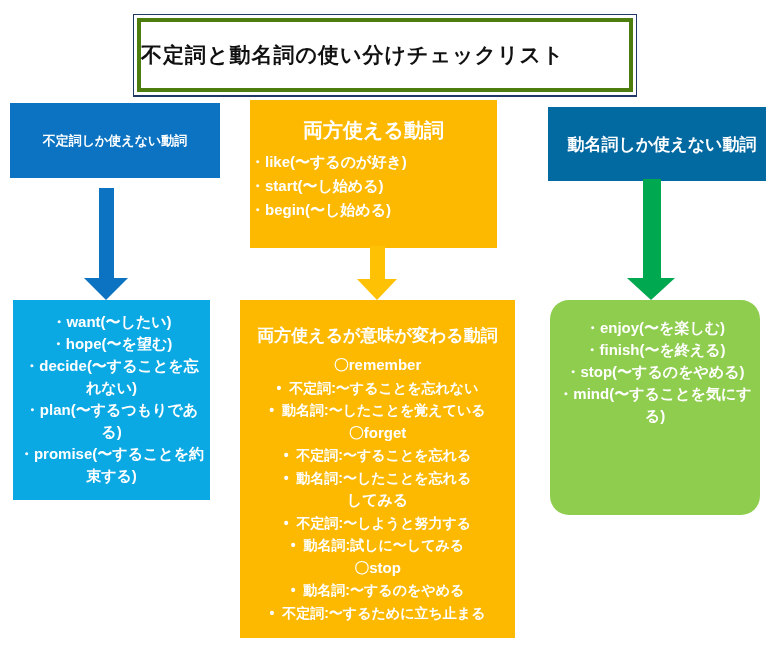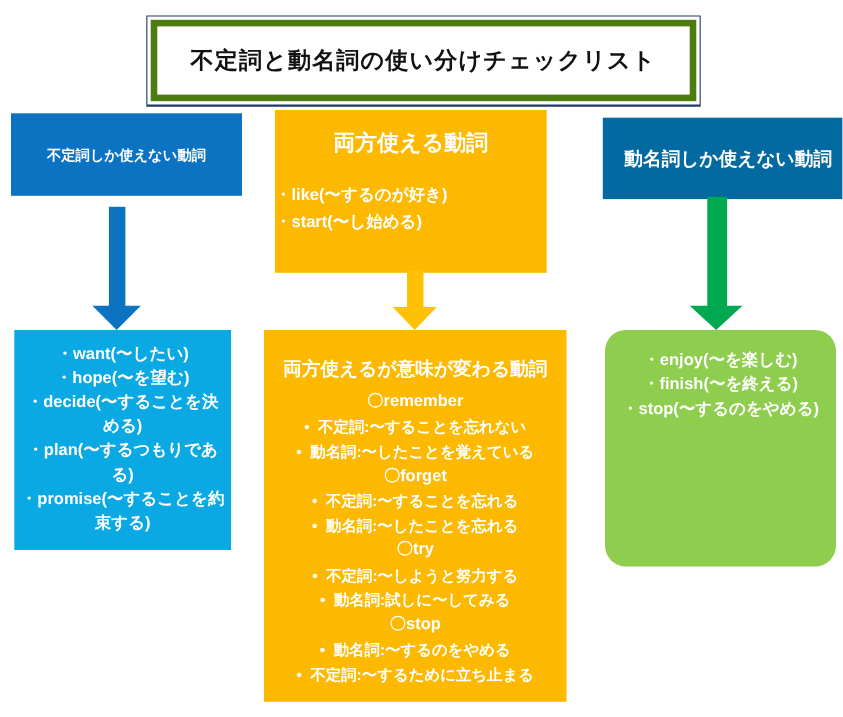--- a/index.html
+++ b/index.html
@@ -7,32 +7,32 @@
     position:relative;width:766px;height:652px;background:#ffffff;overflow:hidden;
     font-family:"Liberation Sans","DejaVu Sans",sans-serif;font-weight:bold;
   }
   
   .title-box{
     position:absolute;left:133px;top:14px;width:504px;height:83px;
     box-sizing:border-box;border:1px solid #1f3864;border-bottom-width:2px;
     background:#ffffff;padding:3px;
   }
   .title-inner{
-    width:100%;height:100%;box-sizing:border-box;border:6px solid #4d7c0f;
-    display:flex;align-items:center;justify-content:center;
+    width:100%;height:100%;box-sizing:border-box;border:4px solid #4d7c0f;
+    display:flex;align-items:center;
   }
   .title-text{font-size:21px;color:#111111;letter-spacing:1px;}
   
   .hdr{position:absolute;display:flex;align-items:center;justify-content:center;
        color:#ffffff;text-align:center;}
   .hdr-left{left:10px;top:103px;width:210px;height:75px;background:#0b73c2;font-size:13px;}
   .hdr-right{left:548px;top:107px;width:228px;height:74px;background:#0369a1;font-size:17px;}
   .hdr-mid{left:250px;top:100px;width:247px;height:148px;background:#fdb900;
            display:block;box-sizing:border-box;padding-top:16px;}
-  .hdr-mid .mid-title{font-size:20px;line-height:28px;text-align:center;margin-bottom:22px;}
+  .hdr-mid .mid-title{font-size:20px;line-height:28px;text-align:center;margin-bottom:6px;}
   .hdr-mid .mid-item{font-size:15px;line-height:24px;text-align:left;}
   
   .stem{position:absolute;}
   .stem-left{left:99px;top:188px;width:15px;height:92px;background:#0b73c2;}
   .stem-mid{left:370px;top:246px;width:15px;height:34px;background:#fec103;}
   .stem-right{left:643px;top:179px;width:18px;height:101px;background:#00a84f;}
   .head{position:absolute;width:0;height:0;}
   .head-left{left:84px;top:278px;border-left:22px solid transparent;
              border-right:22px solid transparent;border-top:22px solid #0b73c2;}
   .head-mid{left:357px;top:279px;border-left:20px solid transparent;
@@ -65,52 +65,54 @@
   </div>
 
   <div class="hdr hdr-left">
     <span>不定詞しか使えない動詞</span>
   </div>
   <div class="stem stem-left"></div>
   <div class="head head-left"></div>
   <div class="content content-left">
     <div class="item">・want(〜したい)</div>
     <div class="item">・hope(〜を望む)</div>
-    <div class="item">・decide(〜することを決める)</div>
+    <div class="item">・decide(〜することを忘れない)</div>
     <div class="item">・plan(〜するつもりである)</div>
     <div class="item">・promise(〜することを約束する)</div>
   </div>
 
   <div class="hdr hdr-mid">
     <div class="mid-title">両方使える動詞</div>
     <div class="mid-item">・like(〜するのが好き)</div>
     <div class="mid-item">・start(〜し始める)</div>
+    <div class="mid-item">・begin(〜し始める)</div>
   </div>
   <div class="stem stem-mid"></div>
   <div class="head head-mid"></div>
   <div class="content content-mid">
     <div class="content-title">両方使えるが意味が変わる動詞</div>
     <div class="line verb-line">〇remember</div>
     <div class="line">•&nbsp; 不定詞:〜することを忘れない</div>
     <div class="line">•&nbsp; 動名詞:〜したことを覚えている</div>
     <div class="line verb-line">〇forget</div>
     <div class="line">•&nbsp; 不定詞:〜することを忘れる</div>
     <div class="line">•&nbsp; 動名詞:〜したことを忘れる</div>
-    <div class="line verb-line">〇try</div>
+    <div class="line verb-line">してみる</div>
     <div class="line">•&nbsp; 不定詞:〜しようと努力する</div>
     <div class="line">•&nbsp; 動名詞:試しに〜してみる</div>
     <div class="line verb-line">〇stop</div>
     <div class="line">•&nbsp; 動名詞:〜するのをやめる</div>
     <div class="line">•&nbsp; 不定詞:〜するために立ち止まる</div>
   </div>
 
   <div class="hdr hdr-right">
     <span>動名詞しか使えない動詞</span>
   </div>
   <div class="stem stem-right"></div>
   <div class="head head-right"></div>
   <div class="content content-right">
     <div class="item">・enjoy(〜を楽しむ)</div>
     <div class="item">・finish(〜を終える)</div>
     <div class="item">・stop(〜するのをやめる)</div>
+    <div class="item">・mind(〜することを気にする)</div>
   </div>
 
 </div>
 
 </body></html>

